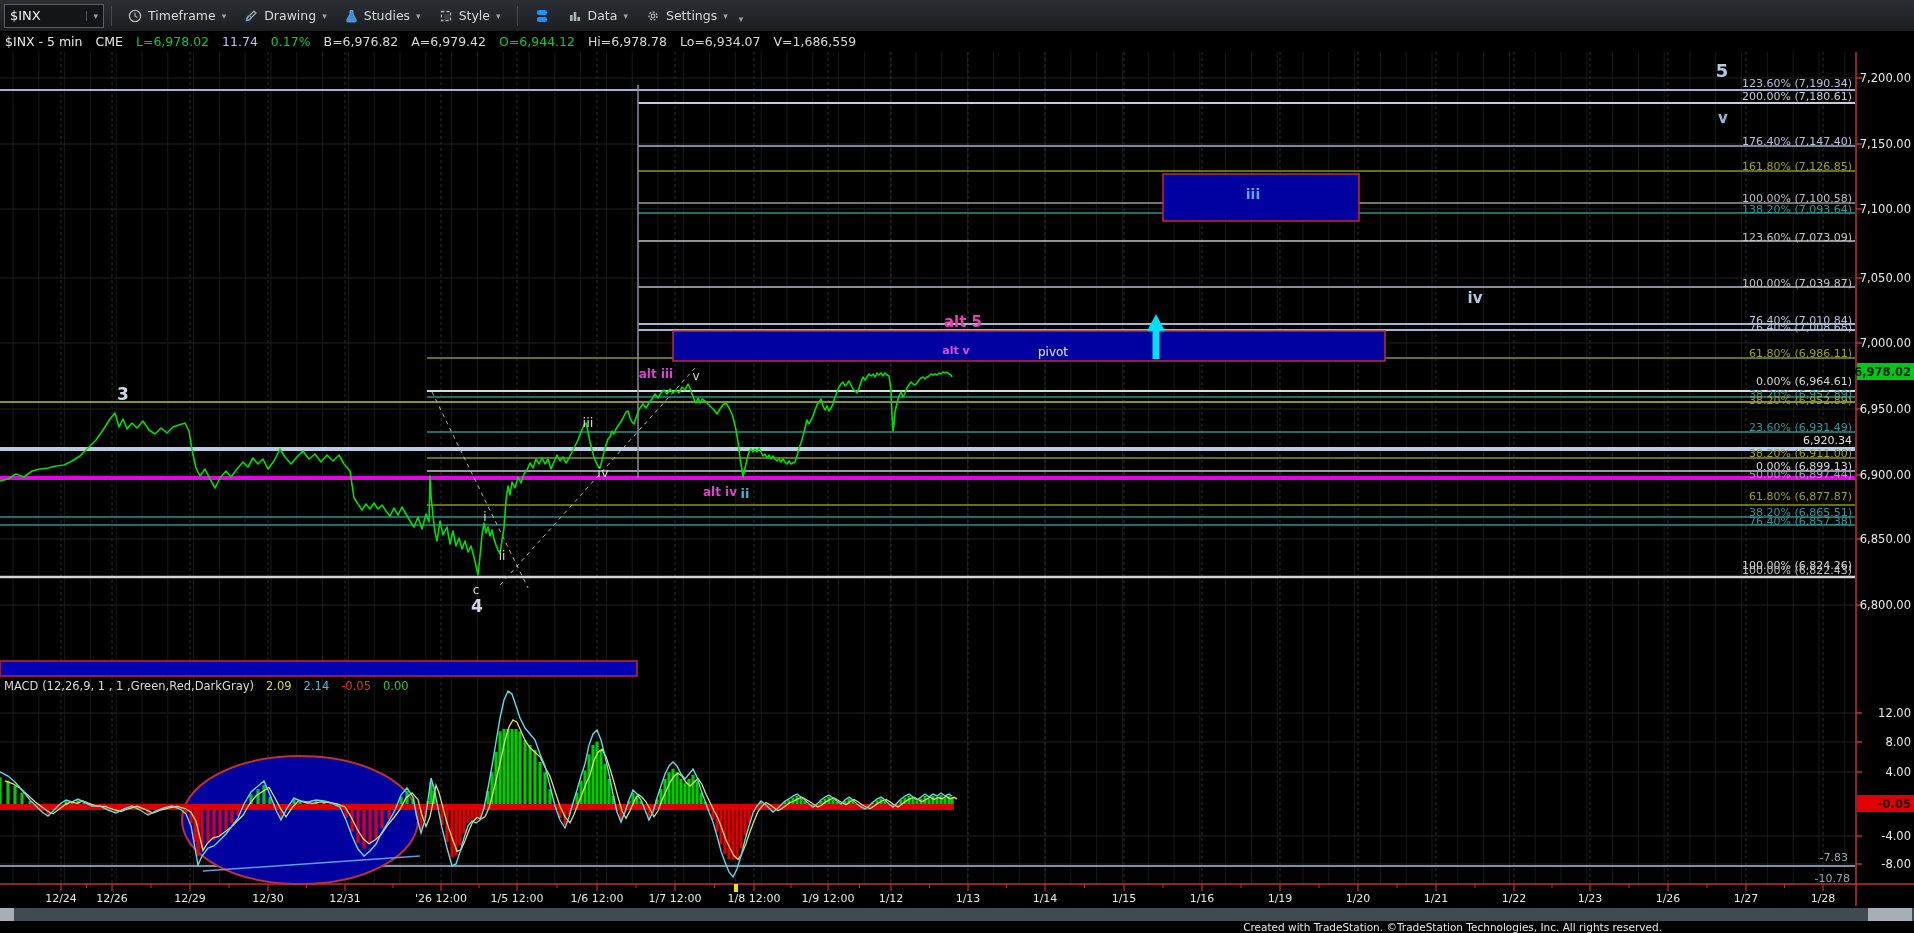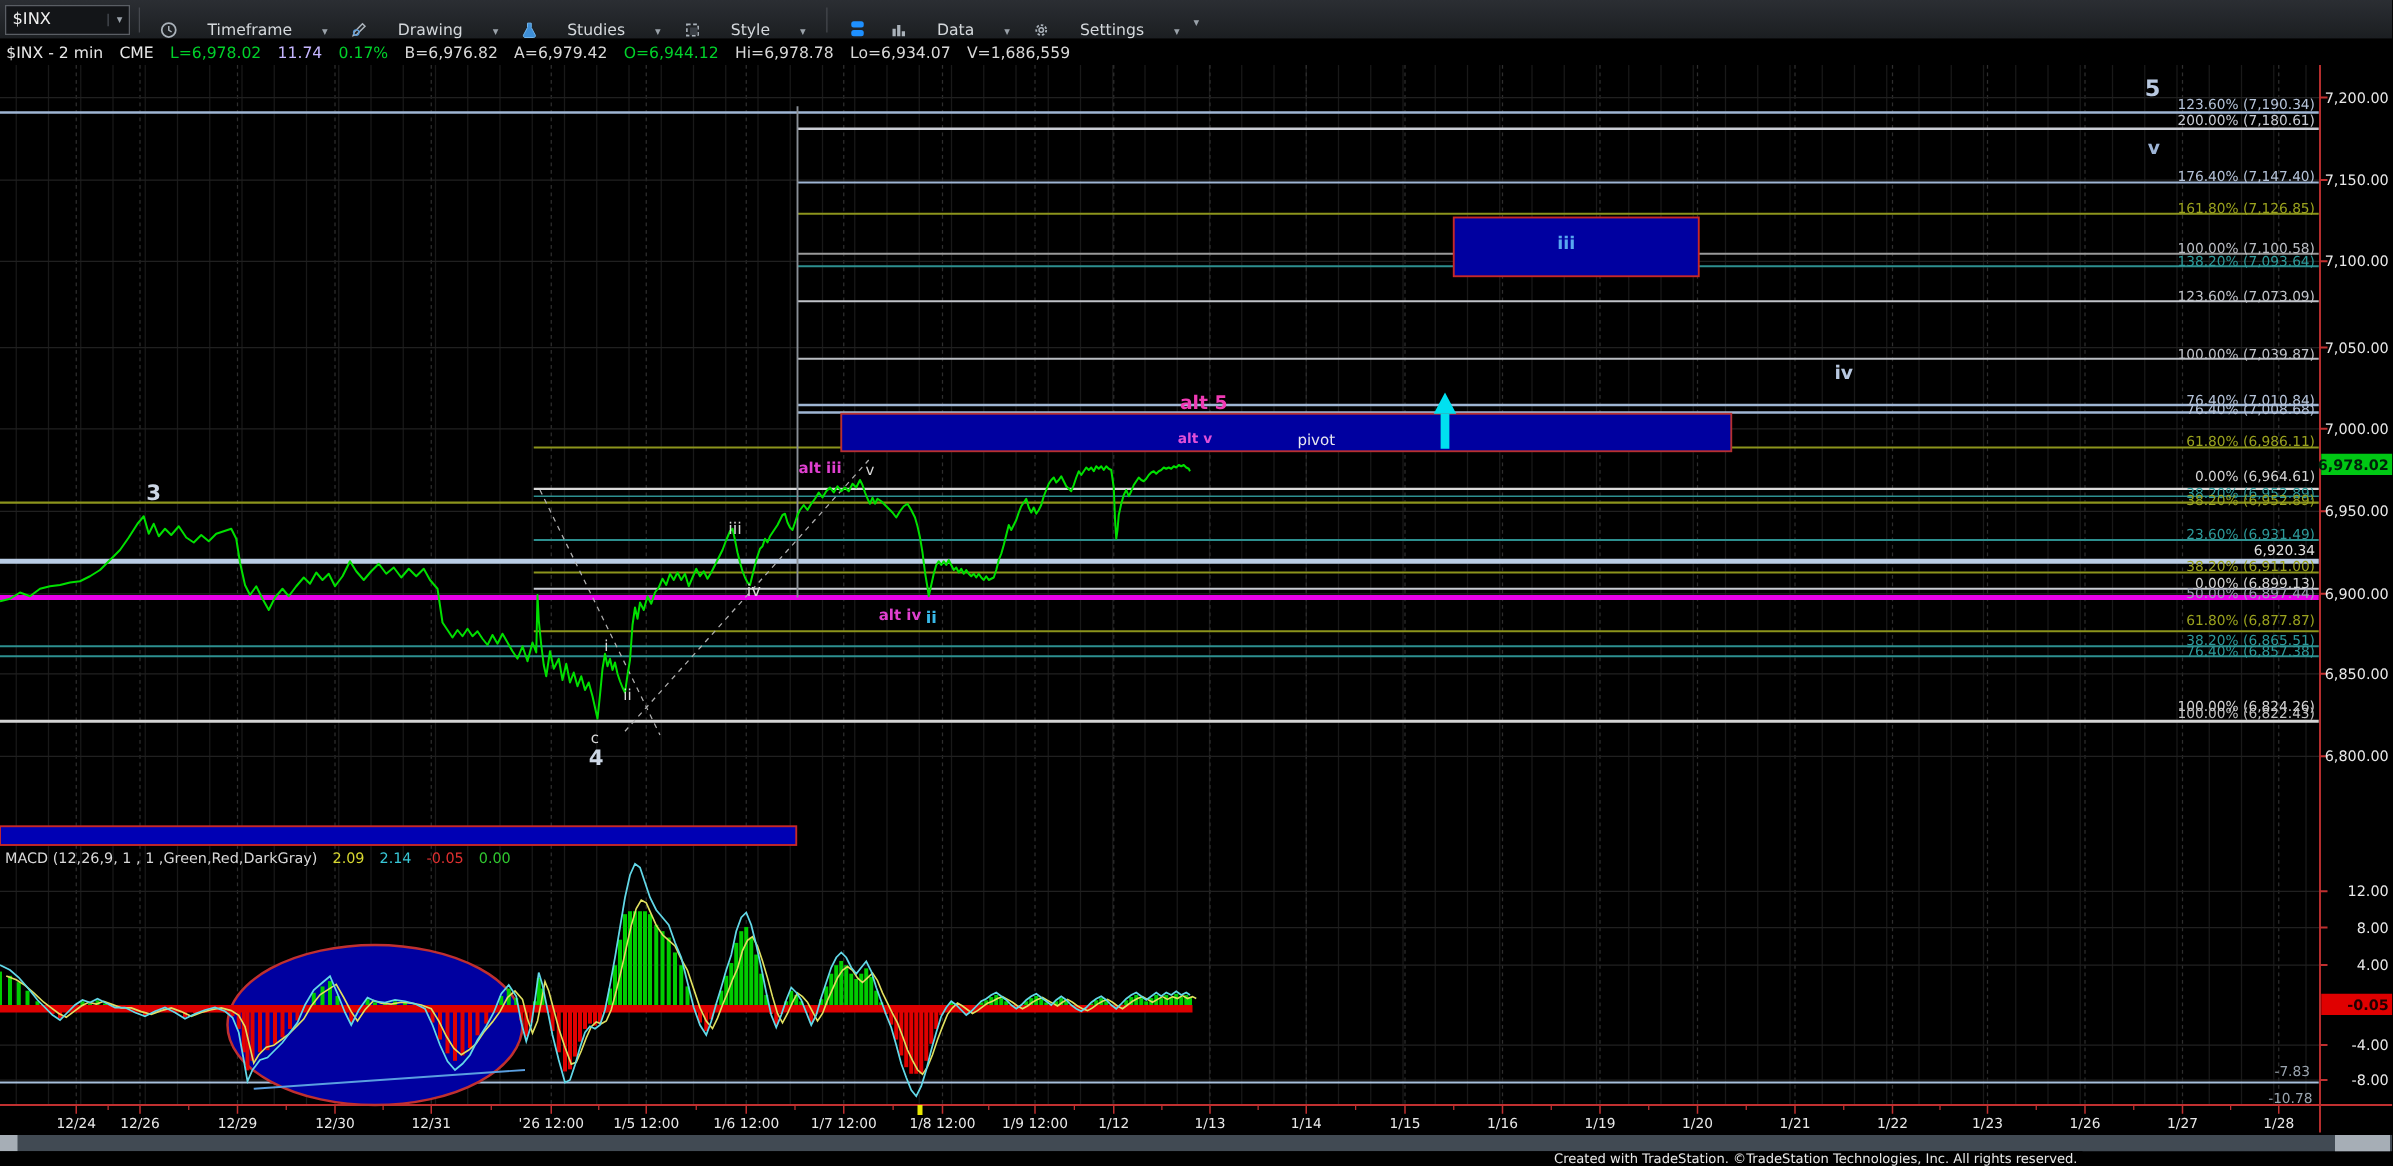--- a/index.html
+++ b/index.html
@@ -7,21 +7,21 @@
        font-family:"DejaVu Sans",sans-serif;-webkit-font-smoothing:antialiased;}
   
   .toolbar{position:absolute;top:0;left:0;width:1914px;height:31px;
     background:linear-gradient(#2b2e33,#1b1e21);display:flex;align-items:center;
     color:#d4d8dc;font-size:12.5px;z-index:5;border-bottom:1px solid #050505;}
   .symbol-box{margin-left:4px;width:88px;height:22px;background:#131518;
     border:1px solid #5a5e64;display:flex;align-items:center;justify-content:space-between;
     padding:0 5px;color:#f0f0f0;font-size:13px;}
   .symbol-box .caret{border-left:1px solid #4a4e54;padding-left:6px;}
   .tb-sep{width:1px;height:20px;background:#45484e;margin:0 7px;}
-  .menu-item{display:flex;align-items:flex-end;gap:24px;padding:0 9px;height:31px;cursor:default;white-space:nowrap;}
+  .menu-item{display:flex;align-items:center;gap:6px;padding:0 9px;height:31px;cursor:default;white-space:nowrap;}
   .menu-item svg{display:block;}
   .caret{font-size:9px;color:#9aa2aa;}
   .caret-lone{font-size:9px;color:#9aa2aa;padding:6px 4px 0 2px;}
   
   .quotebar{position:absolute;top:31px;left:0;width:1914px;height:21px;background:#000;
     display:flex;align-items:center;gap:13px;padding-left:5px;font-size:12.5px;z-index:5;white-space:nowrap;}
   
   #chart-svg{position:absolute;top:0;left:0;z-index:1;}
   
   .hscroll{position:absolute;top:908px;left:0;width:1914px;height:13px;background:#414a53;z-index:5;}
@@ -109,21 +109,21 @@
             </svg>
           </span>
           <span>Settings</span>
           <span class="caret">▾</span>
         </div>
       </div>
     <span class="caret-lone">▾</span>
   </div>
 
   <div class="quotebar" id="quotebar">
-      <span style="color: rgb(232, 232, 232);">$INX - 2 min</span>
+      <span style="color: rgb(232, 232, 232);">$INX - 5 min</span>
       <span style="color: rgb(232, 232, 232); text-align: center;">CME</span>
       <span style="color: rgb(0, 208, 42);">L=6,978.02</span>
       <span style="color: #c4b5fd;">11.74</span>
       <span style="color: rgb(0, 208, 42);">0.17%</span>
       <span style="color: rgb(216, 216, 216);">B=6,976.82</span>
       <span style="color: rgb(216, 216, 216); text-align: center;">A=6,979.42</span>
       <span style="color: rgb(0, 208, 42);">O=6,944.12</span>
       <span style="color: rgb(216, 216, 216);">Hi=6,978.78</span>
       <span style="color: rgb(216, 216, 216);">Lo=6,934.07</span>
       <span style="color: rgb(216, 216, 216);">V=1,686,559</span>

